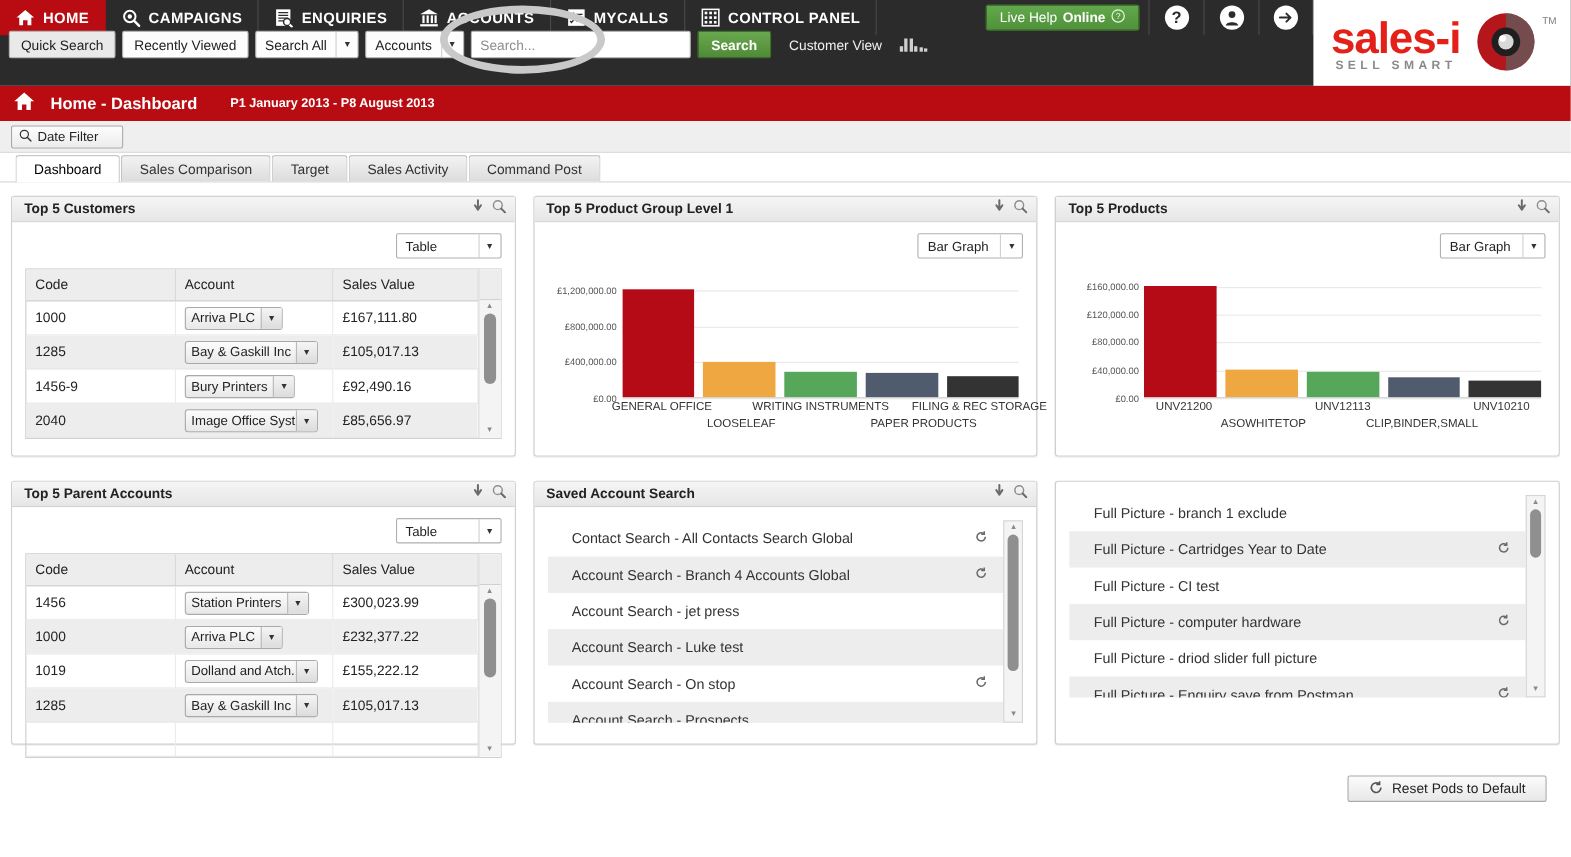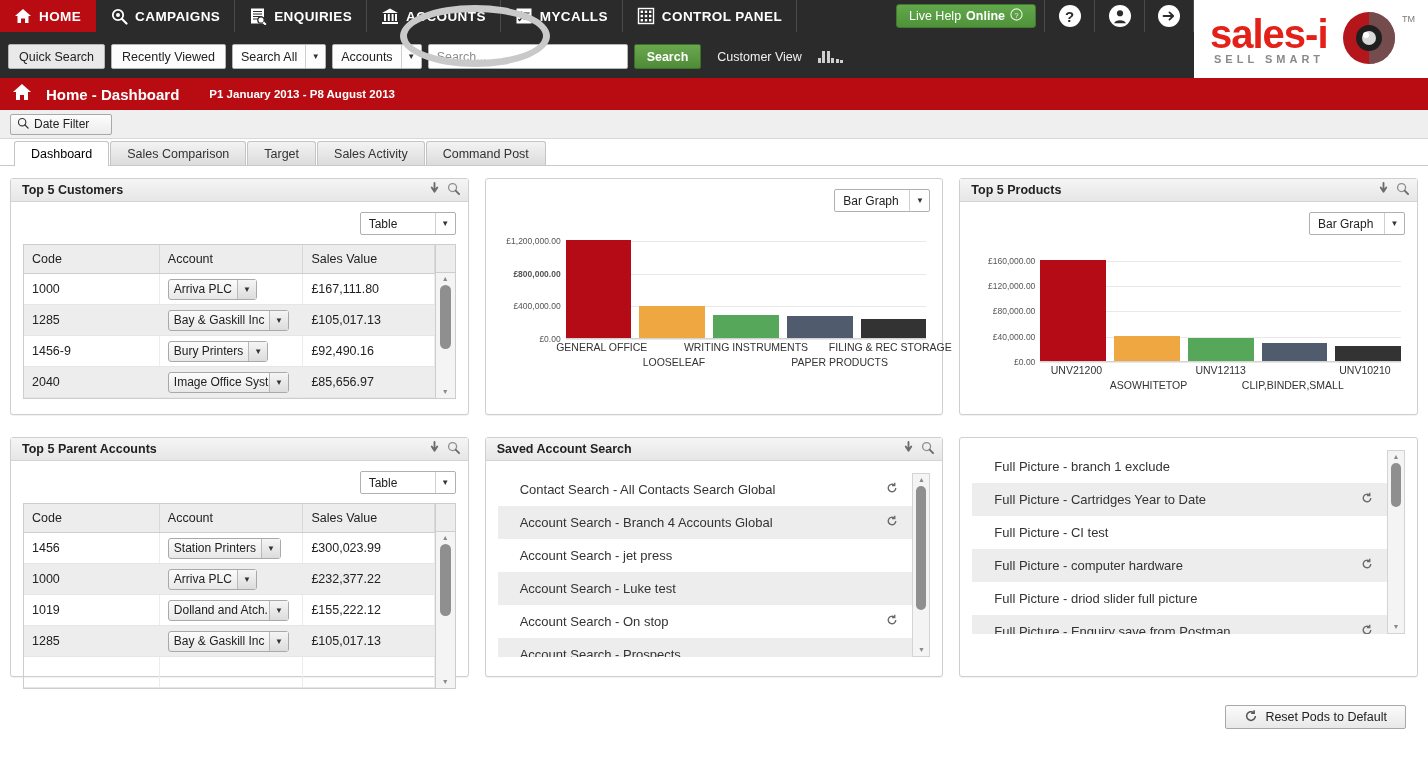--- a/index.html
+++ b/index.html
@@ -28,21 +28,21 @@
     font-weight: bold;
     letter-spacing: 0.4px;
     border-right: 1px solid #4a4a4a;
     cursor: pointer;
     white-space: nowrap;
   }
   .navitem.active { background: #b80c12; border-right: 1px solid #b80c12; }
   .navicon { width: 18px; height: 18px; display: block; flex: 0 0 18px; }
 
   .navrow1 { position: absolute; left: 0; top: 0; display: flex; }
-  .navrow2 { position: absolute; left: 0; top: 44px; display: flex; align-items: center; gap: 6px; padding-left: 8px; }
+  .navrow2 { position: absolute; left: 0; top: 28px; display: flex; align-items: center; gap: 6px; padding-left: 8px; }
 
   .qbtn {
     background: #e9e9e9;
     border: 1px solid #b5b5b5;
     border-radius: 2px;
     height: 25px;
     padding: 0 10px;
     font-size: 12.5px;
     color: #222;
     display: flex; align-items: center;
@@ -614,35 +614,47 @@
               <span class="sbarrow">▲</span>
               <div class="sbthumb" style="height:64px"></div>
               <span class="sbarrow" style="margin-top:auto">▼</span>
             </div>
           </div>
         </div>
       </div>
     </div>
 
     <div class="pod pod-tall">
+      <div class="podhdr">
+        <span class="podtitle">Top 5 Product Group Level 1</span>
+        <span class="podicons">
+          <span><svg viewBox="0 0 12 14" width="11" height="13">
+                <path d="M6 1 V9 M3 6 L6 10.5 L9 6" stroke="#6b6b6b" stroke-width="2" fill="none" stroke-linecap="round" stroke-linejoin="round"></path>
+              </svg></span>
+          <span><svg viewBox="0 0 14 14" width="13" height="13">
+                <circle cx="6" cy="6" r="4.3" fill="none" stroke="#8e8e8e" stroke-width="1.4"></circle>
+                <path d="M9.3 9.3 L13 13" stroke="#6b6b6b" stroke-width="2" stroke-linecap="round"></path>
+              </svg></span>
+        </span>
+      </div>
       <div class="podbody">
         <div class="selwrap">
           <div class="selbox">
             <span class="sv">Bar Graph</span>
             <span class="sa">▼</span>
           </div>
         </div>
         <div class="chartarea" id="chart0">
           <div class="plot">
               <div class="gridline" style="top: 100%;"></div>
               <div class="ylab" style="top: 100%;">£0.00</div>
               <div class="gridline" style="top: 71.4286%;"></div>
               <div class="ylab" style="top: 71.4286%;">£400,000.00</div>
               <div class="gridline" style="top: 42.8571%;"></div>
-              <div class="ylab" style="top: 42.8571%; font-weight: bold;">£800,000.00</div>
+              <div class="ylab" style="top: 42.8571%;">£800,000.00</div>
               <div class="gridline" style="top: 14.2857%;"></div>
               <div class="ylab" style="top: 14.2857%;">£1,200,000.00</div>
               <div class="axisline"></div>
               <div class="bars">
                 <div class="bar" title="GENERAL OFFICE" style="height: 86.7857%; background: rgb(181, 11, 22);"></div>
                 <div class="bar" title="LOOSELEAF" style="height: 28.4286%; background: rgb(239, 168, 65);"></div>
                 <div class="bar" title="WRITING INSTRUMENTS" style="height: 20.0714%; background: rgb(86, 167, 90);"></div>
                 <div class="bar" title="PAPER PRODUCTS" style="height: 19.8571%; background: rgb(80, 92, 110);"></div>
                 <div class="bar" title="FILING &amp; REC STORAGE" style="height: 17.2143%; background: rgb(51, 51, 51);"></div>
               </div>

